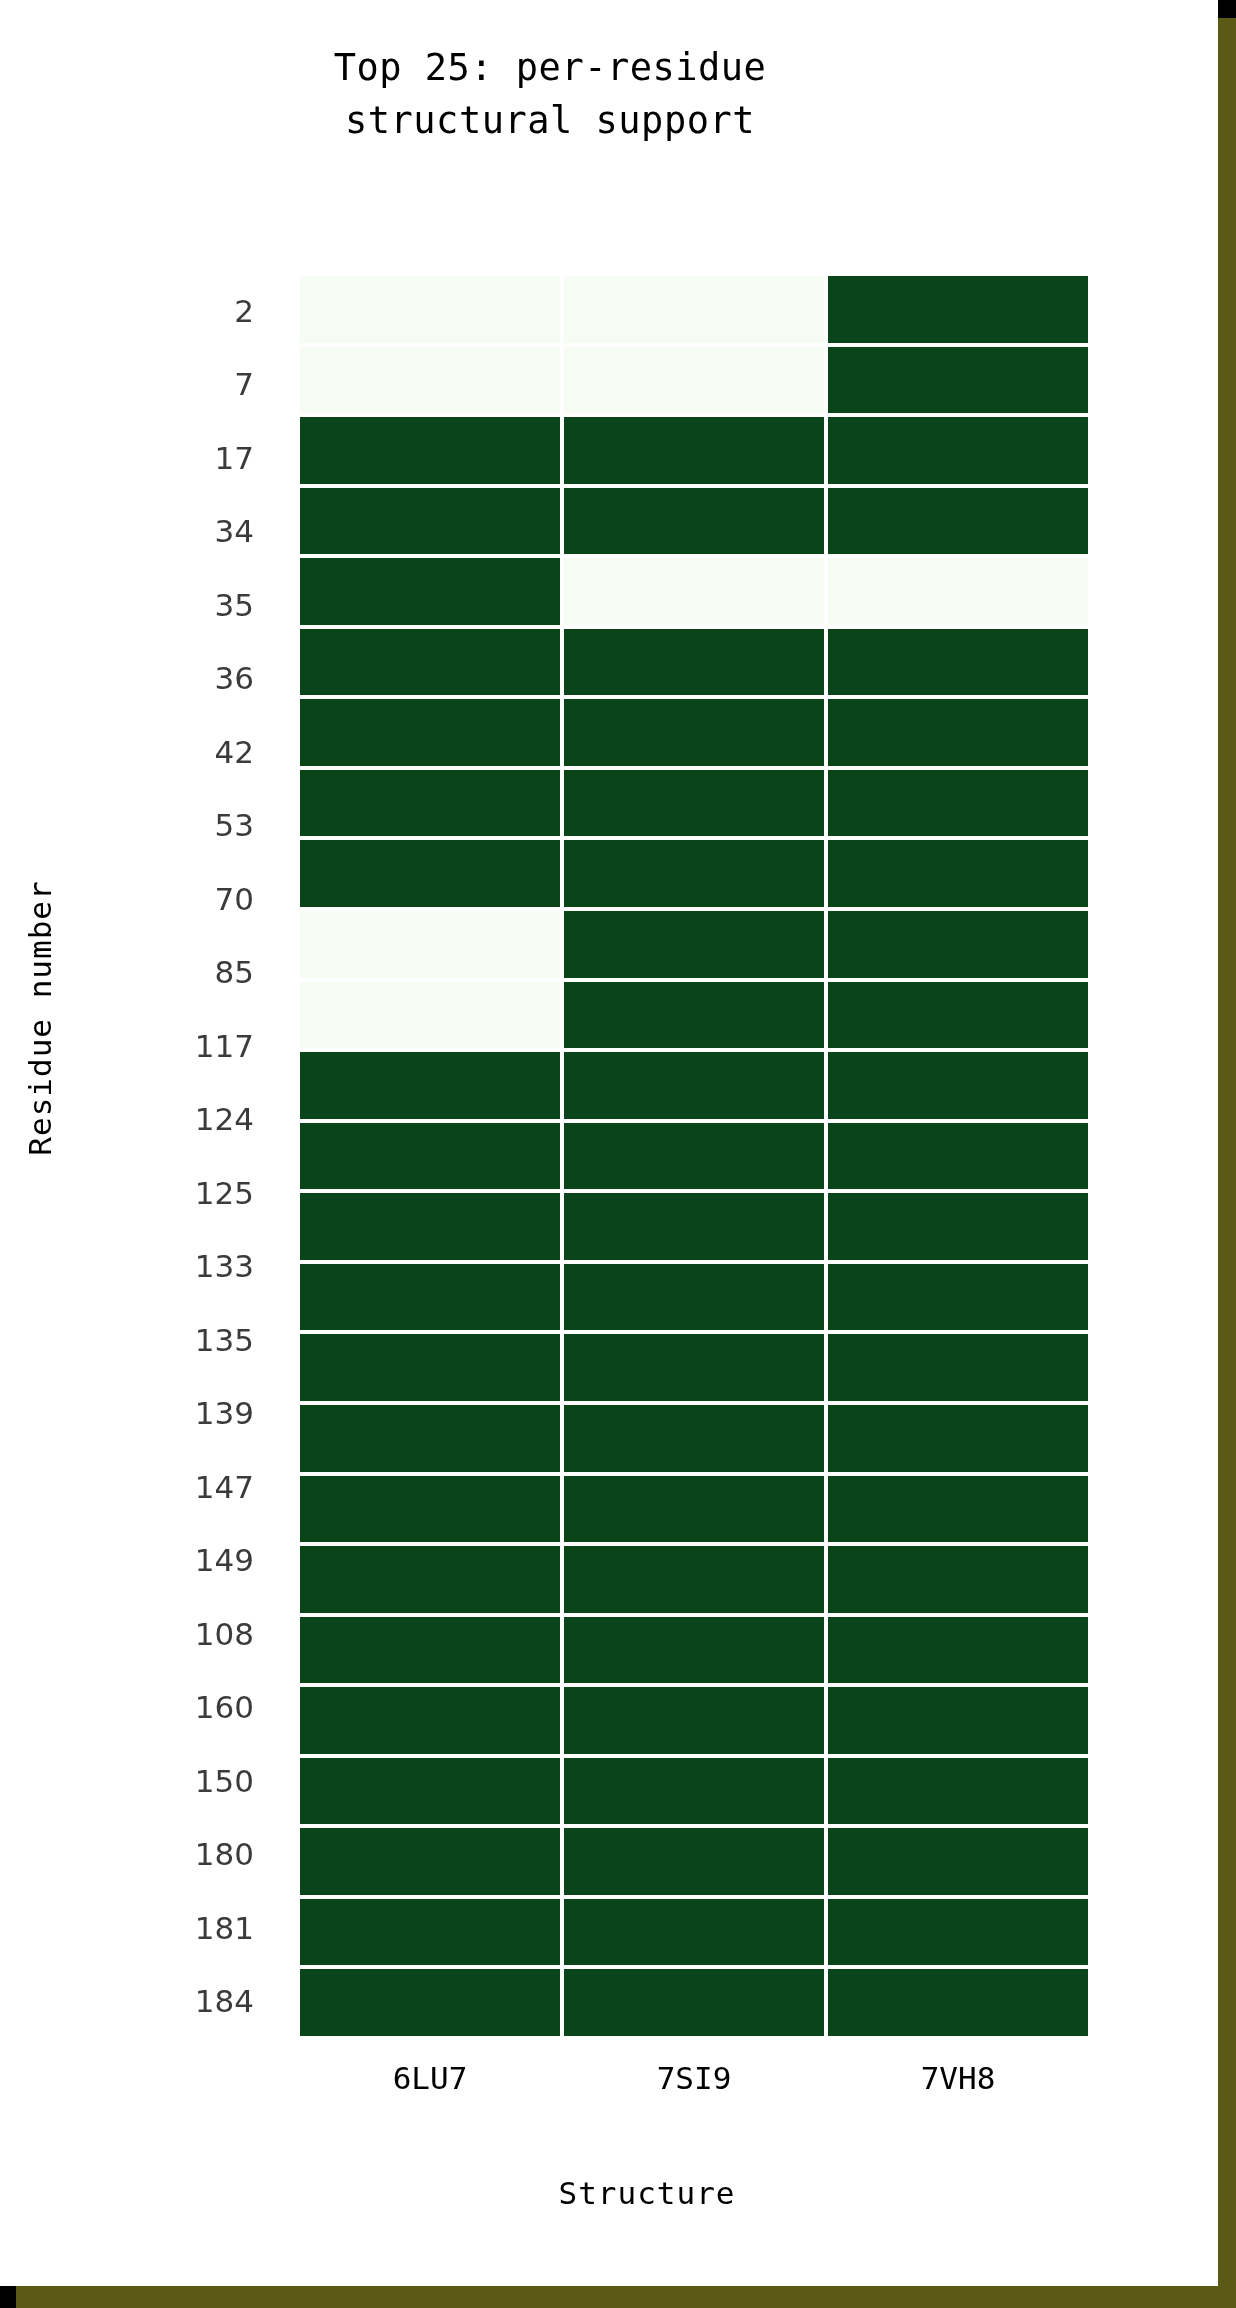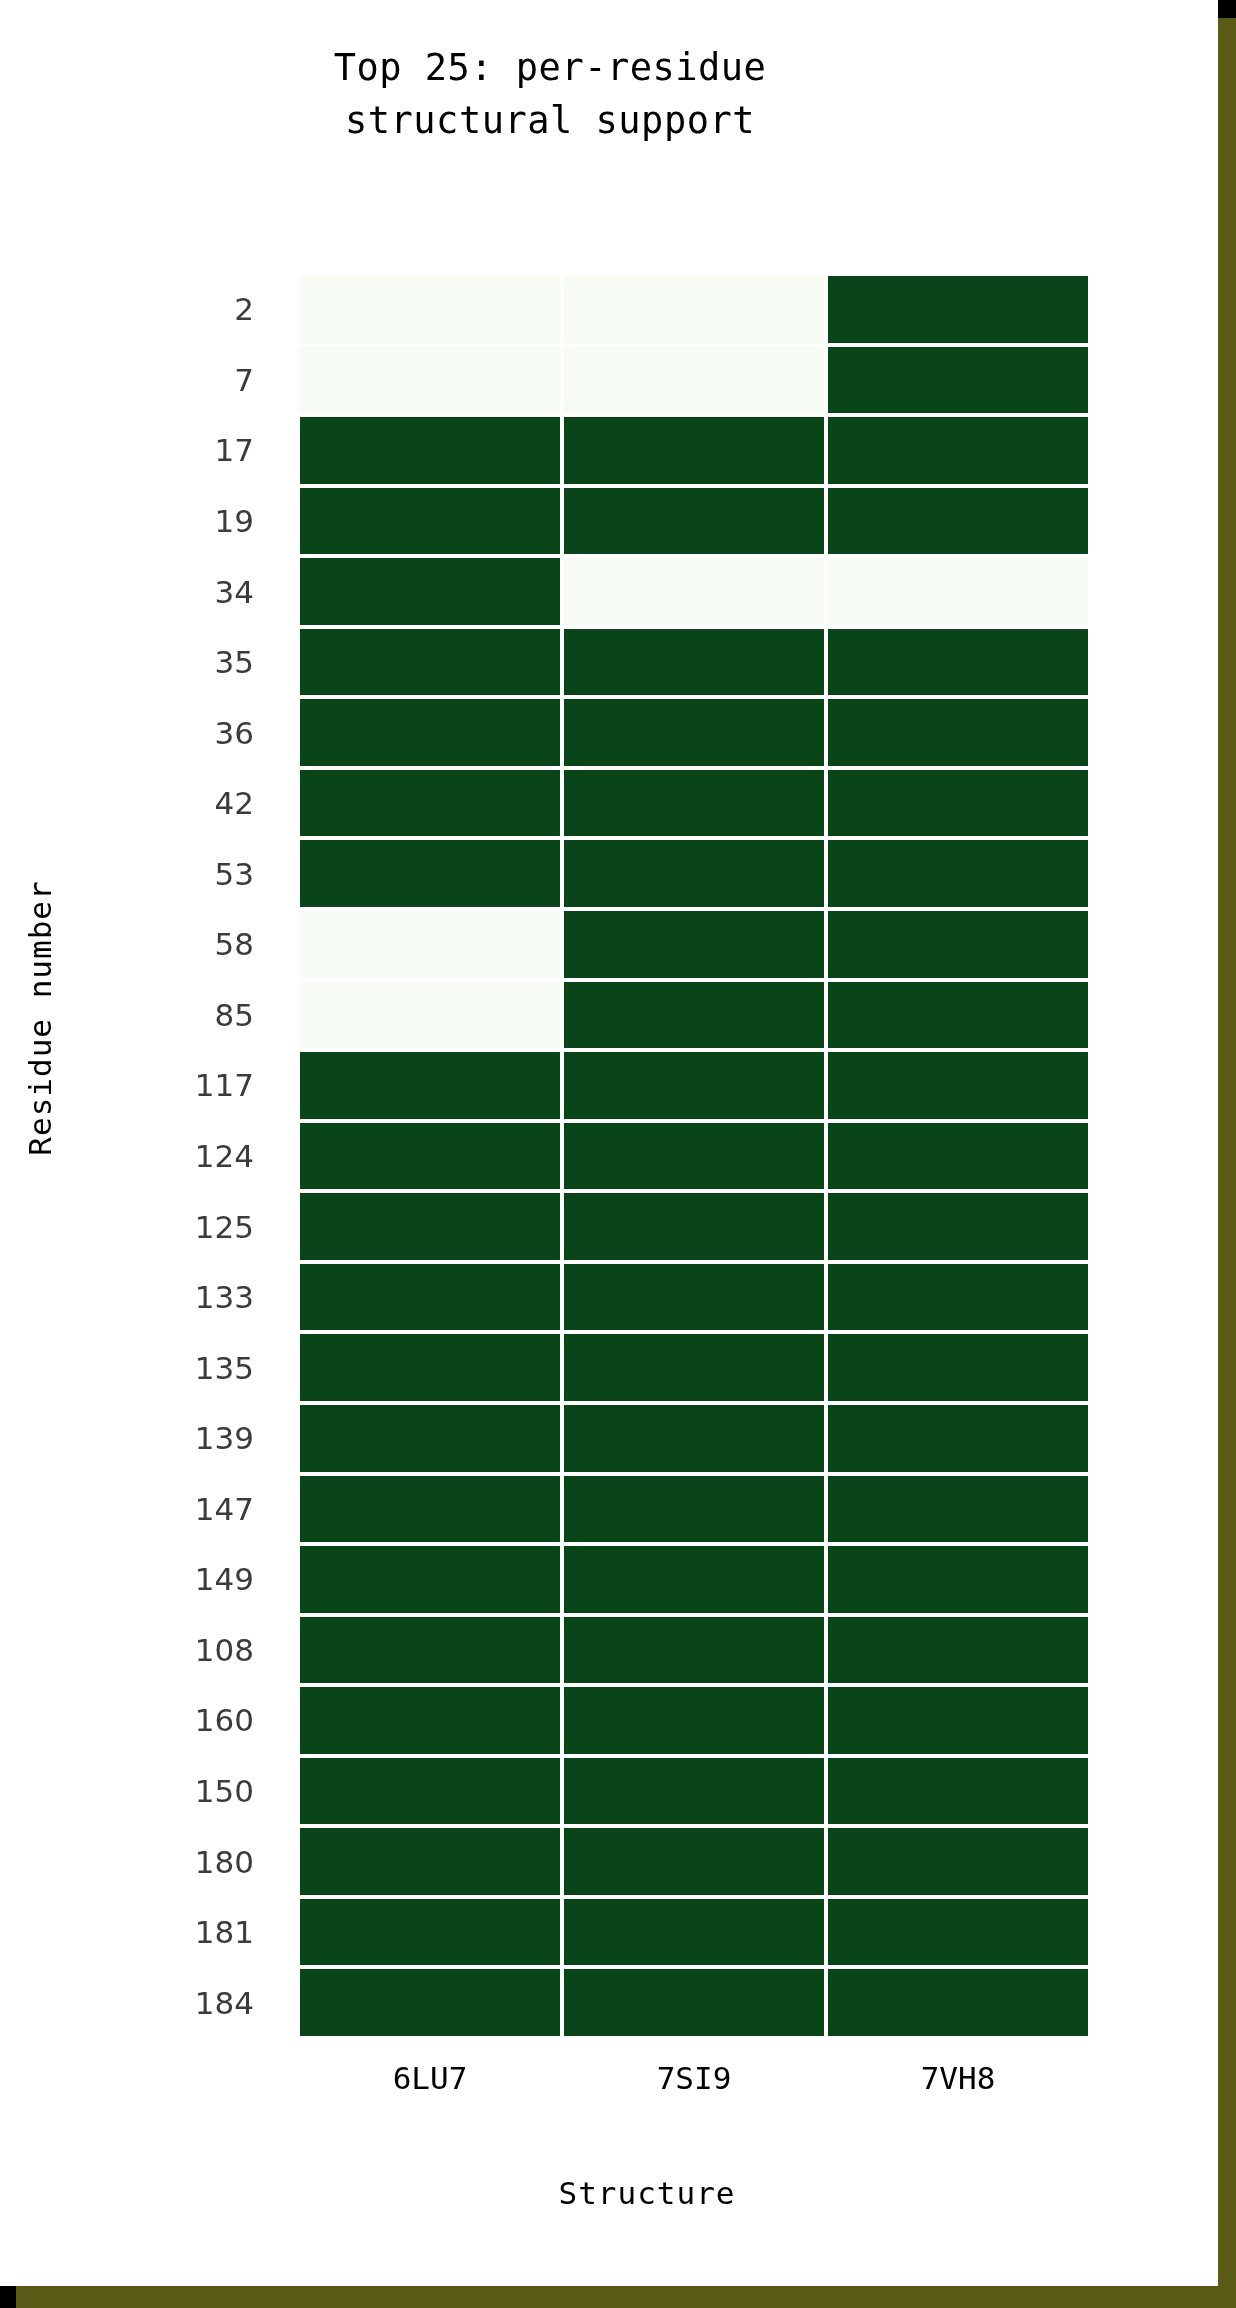--- a/index.html
+++ b/index.html
@@ -149,27 +149,26 @@
 
   <div id="chart-title">Top 25: per-residue
 structural support</div>
 
   <div id="ylabel">Residue number</div>
 
   <div id="ytick-col">
       <div class="ytick">2</div>
       <div class="ytick">7</div>
       <div class="ytick">17</div>
-      <div class="ytick">19</div>
       <div class="ytick">34</div>
       <div class="ytick">35</div>
       <div class="ytick">36</div>
       <div class="ytick">42</div>
       <div class="ytick">53</div>
-      <div class="ytick">58</div>
+      <div class="ytick">70</div>
       <div class="ytick">85</div>
       <div class="ytick">117</div>
       <div class="ytick">124</div>
       <div class="ytick">125</div>
       <div class="ytick">133</div>
       <div class="ytick">135</div>
       <div class="ytick">139</div>
       <div class="ytick">147</div>
       <div class="ytick">149</div>
       <div class="ytick">108</div>

